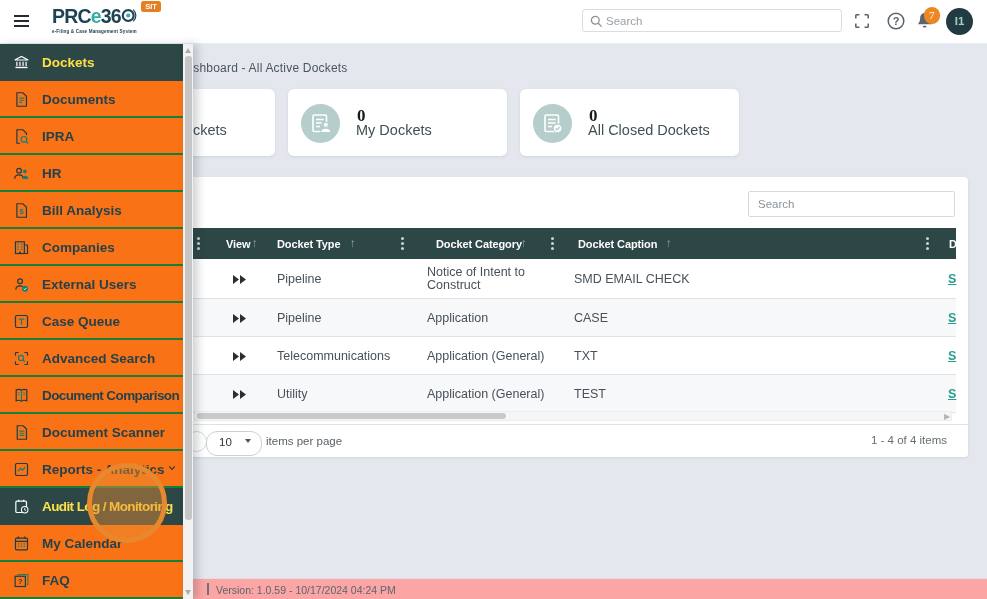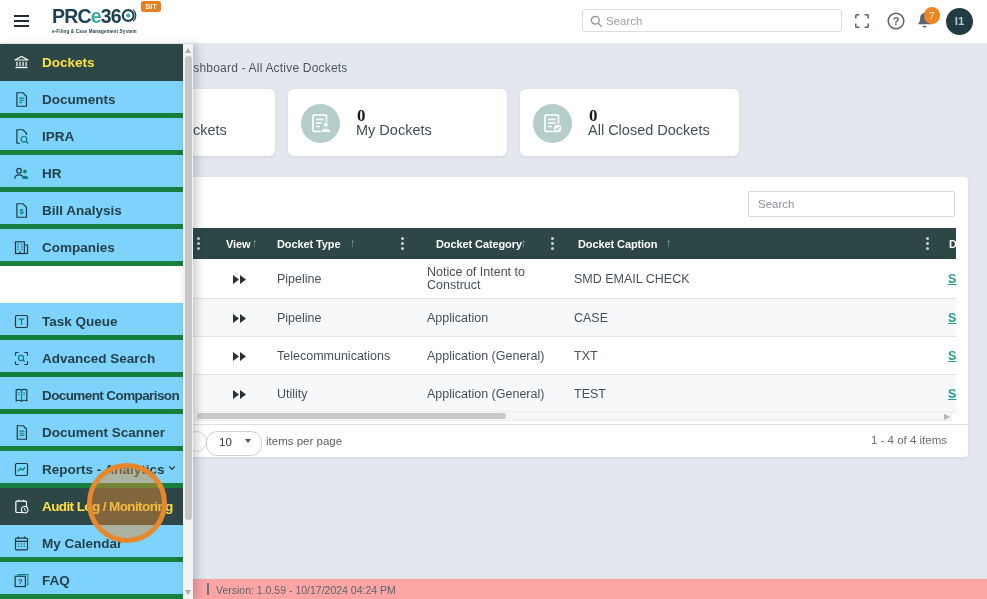--- a/index.html
+++ b/index.html
@@ -47,21 +47,21 @@
 #hthumb { position:absolute; left:2px; top:1px; width:309px; height:6px; background:#c9c9c9; border-radius:3px; }
 #hsarrow { position:absolute; left:884px; top:235px; font-size:8px; color:#b5b5b5; }
 #pager { position:absolute; left:0; top:247px; width:908px; height:33px; border-top:1px solid #dee2e5; background:#fff; }
 #psize { position:absolute; left:146px; top:6px; width:56px; height:25px; border:1px solid #cdd1d4; border-radius:11px; background:#fff; }
 #psize .v { position:absolute; left:12px; top:4px; font-size:11.5px; color:#333; }
 #psize .a { position:absolute; left:38px; top:7px; width:0; height:0; border-left:3.5px solid transparent; border-right:3.5px solid transparent; border-top:4.5px solid #555; }
 #ppp { position:absolute; left:206px; top:10px; font-size:11.5px; color:#5a6268; }
 #pinfo { position:absolute; right:21px; top:9px; font-size:11.5px; color:#666e74; }
 
 #drawer { position:absolute; left:0; top:44px; width:183px; height:555px; background:#fff; box-shadow:3px 0 8px rgba(0,0,0,0.12); z-index:10; }
-.mi { position:absolute; left:0; width:183px; height:37px; border-bottom:5px solid #15803d; background:#7dd3fc; overflow:hidden; }
+.mi { position:absolute; left:0; width:183px; height:37px; border-bottom:2px solid #15803d; background:#f97316; overflow:hidden; }
 .mi .txt { position:absolute; left:42px; top:11px; font-size:13.5px; font-weight:600; color:#25414b; letter-spacing:0px; white-space:nowrap; }
 .mi .ic { position:absolute; left:13px; top:10px; width:17px; height:17px; }
 .mi.sel { background:#2d4646; border-bottom:1px solid #2d4646; }
 .mi.sel .txt { color:#fde047; }
 .chev { position:absolute; left:164px; top:13px; width:8px; height:8px; }
 #sbar { position:absolute; left:183px; top:44px; width:10px; height:555px; background:#f2f2f2; z-index:11; box-shadow:4px 0 9px rgba(40,50,60,0.25); }
 #sthumb { position:absolute; left:1.5px; top:12px; width:7px; height:464px; background:#c6c6c6; border-radius:3px; }
 .sarr { position:absolute; left:1.5px; width:0; height:0; border-left:3.5px solid transparent; border-right:3.5px solid transparent; }
 #ring { position:absolute; left:87px; top:463px; width:80px; height:80px; border-radius:50%; border:5px solid #e8882e; background:rgba(233,140,50,0.45); z-index:12; }
 </style>
@@ -232,26 +232,35 @@
       </div>
     <div class="mi" style="top:185px;">
         <svg class="ic" viewBox="0 0 24 24" fill="none">
           <rect x="3.5" y="4" width="12.5" height="16.5" stroke="#1e3b46" stroke-width="1.7"></rect>
           <path d="M16 8.5 H20.5 V20.5 H16" stroke="#1e3b46" stroke-width="1.7"></path>
           <path d="M6 7.5 H8.2 M11 7.5 H13.2 M6 11 H8.2 M11 11 H13.2 M6 14.5 H8.2 M11 14.5 H13.2" stroke="#0d8276" stroke-width="1.8"></path>
           <path d="M9.8 20.5 V17.5" stroke="#1e3b46" stroke-width="2.4"></path>
         </svg>
         <span class="txt">Companies</span>
       </div>
+    <div class="mi" style="top:222px;">
+        <svg class="ic" viewBox="0 0 24 24" fill="none">
+          <circle cx="10" cy="7.5" r="3.4" stroke="#1e3b46" stroke-width="1.7"></circle>
+          <path d="M4 19.5 C4 15.5 7 13.8 10 13.8 C11.5 13.8 13 14.2 14 15" stroke="#1e3b46" stroke-width="1.7"></path>
+          <circle cx="17" cy="18" r="4.2" fill="#0d8276"></circle>
+          <path d="M15.2 18 l1.3 1.3 l2.5 -2.5" stroke="#fff" stroke-width="1.3"></path>
+        </svg>
+        <span class="txt">External Users</span>
+      </div>
     <div class="mi" style="top:259px;">
         <svg class="ic" viewBox="0 0 24 24" fill="none">
           <rect x="3.5" y="3.5" width="17" height="17" rx="2" stroke="#1e3b46" stroke-width="1.7"></rect>
           <path d="M8 8.5 H16 M12 8.5 V16.5" stroke="#0d8276" stroke-width="1.8"></path>
         </svg>
-        <span class="txt">Task Queue</span>
+        <span class="txt">Case Queue</span>
       </div>
     <div class="mi" style="top:296px;">
         <svg class="ic" viewBox="0 0 24 24" fill="none">
           <path d="M8 3.5 H4.5 a1 1 0 0 0 -1 1 V8 M16 3.5 H19.5 a1 1 0 0 1 1 1 V8 M8 20.5 H4.5 a1 1 0 0 1 -1 -1 V16 M16 20.5 H19.5 a1 1 0 0 0 1 -1 V16" stroke="#1e3b46" stroke-width="1.6"></path>
           <circle cx="11.3" cy="11.3" r="3.6" stroke="#0d8276" stroke-width="1.7"></circle>
           <path d="M14 14 L16.6 16.6" stroke="#0d8276" stroke-width="1.8"></path>
         </svg>
         <span class="txt">Advanced Search</span>
       </div>
     <div class="mi" style="top:333px;">

